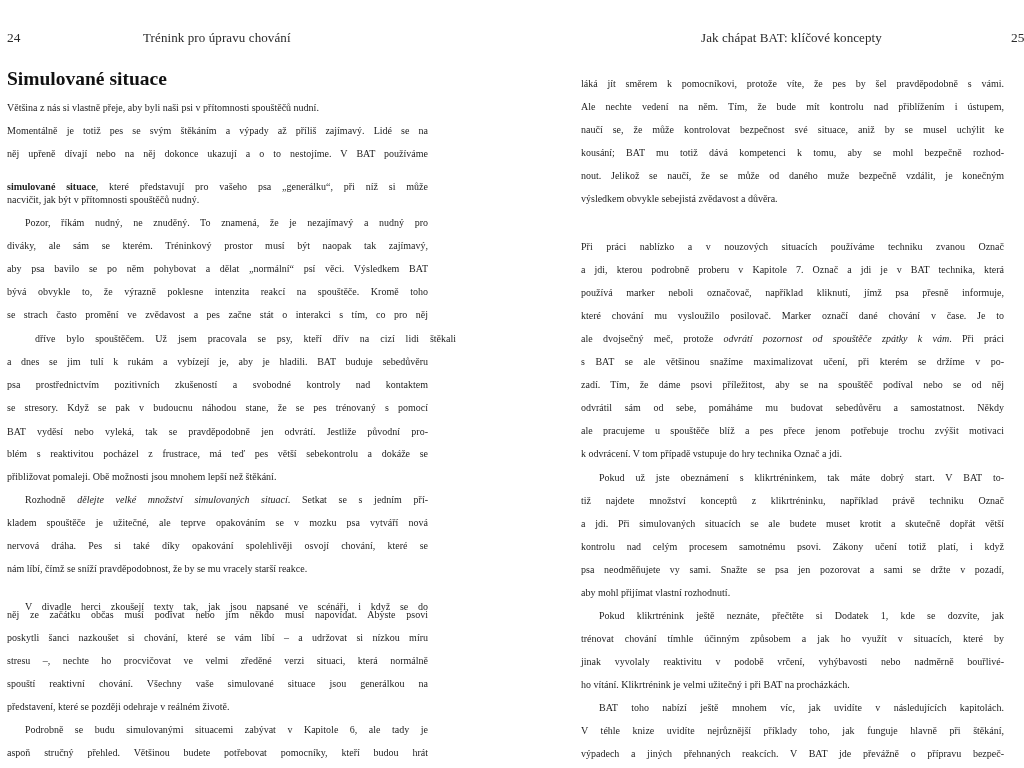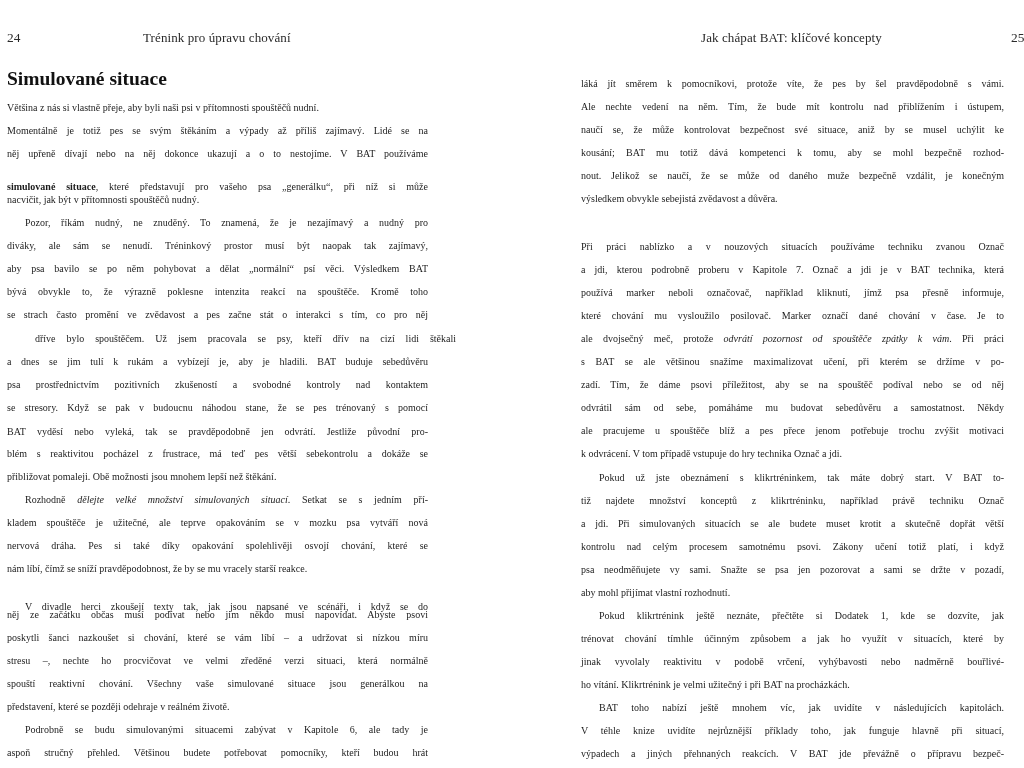--- a/index.html
+++ b/index.html
@@ -31,21 +31,21 @@
   <span class="folio">24</span>
   <span class="running-head">Trénink pro úpravu chování</span>
   <div class="heading">Simulované situace</div>
   <div id="left-lines">
       <div class="line" style="top: 97px;">Většina z nás si vlastně přeje, aby byli naši psi v přítomnosti spouštěčů nudní.</div>
       <div class="line j" style="top: 120.05px;">Momentálně je totiž pes se svým štěkáním a výpady až příliš zajímavý. Lidé se na</div>
       <div class="line j" style="top: 143.1px;">něj upřeně dívají nebo na něj dokonce ukazují a o to nestojíme. V BAT používáme</div>
       <div class="line j" style="top: 176px;"><b>simulované situace</b>, které představují pro vašeho psa „generálku“, při níž si může</div>
       <div class="line" style="top: 189.2px;">nacvičit, jak být v přítomnosti spouštěčů nudný.</div>
       <div class="line j indent" style="top: 212.25px;">Pozor, říkám nudný, ne znuděný. To znamená, že je nezajímavý a nudný pro</div>
-      <div class="line j" style="top: 235.3px;">diváky, ale sám se nenudí. Tréninkový prostor musí být naopak tak zajímavý,</div>
+      <div class="line j" style="top: 235.3px;">diváky, ale sám se kterém. Tréninkový prostor musí být naopak tak zajímavý,</div>
       <div class="line j" style="top: 258.35px;">aby psa bavilo se po něm pohybovat a dělat „normální“ psí věci. Výsledkem BAT</div>
       <div class="line j" style="top: 281.4px;">bývá obvykle to, že výrazně poklesne intenzita reakcí na spouštěče. Kromě toho</div>
       <div class="line j" style="top: 304.45px;">se strach často promění ve zvědavost a pes začne stát o interakci s tím, co pro něj</div>
       <div class="line j" style="top: 327.5px; margin-left: 28px;">dříve bylo spouštěčem. Už jsem pracovala se psy, kteří dřív na cizí lidi štěkali</div>
       <div class="line j" style="top: 350.55px;">a dnes se jim tulí k rukám a vybízejí je, aby je hladili.  BAT buduje sebedůvěru</div>
       <div class="line j" style="top: 373.6px;">psa prostřednictvím pozitivních zkušeností a svobodné kontroly nad kontaktem</div>
       <div class="line j" style="top: 396.65px;">se stresory. Když se pak v budoucnu náhodou stane, že se pes trénovaný s pomocí</div>
       <div class="line j" style="top: 421px;">BAT vyděsí nebo vyleká, tak se pravděpodobně jen odvrátí. Jestliže původní pro-</div>
       <div class="line j" style="top: 442.75px;">blém s reaktivitou pocházel z frustrace, má teď pes větší sebekontrolu a dokáže se</div>
       <div class="line" style="top: 465.8px;">přibližovat pomaleji. Obě možnosti jsou mnohem lepší než štěkání.</div>
@@ -91,17 +91,17 @@
       <div class="line j" style="top: 489.55px;">tiž najdete množství konceptů z klikrtréninku, například právě techniku Označ</div>
       <div class="line j" style="top: 512.6px;">a jdi. Při simulovaných situacích se ale budete muset krotit a skutečně dopřát větší</div>
       <div class="line j" style="top: 535.65px;">kontrolu nad celým procesem samotnému psovi. Zákony učení totiž platí, i když</div>
       <div class="line j" style="top: 558.7px;">psa neodměňujete vy sami. Snažte se psa jen pozorovat a sami se držte v pozadí,</div>
       <div class="line" style="top: 581.75px;">aby mohl přijímat vlastní rozhodnutí.</div>
       <div class="line j indent" style="top: 604.8px;">Pokud klikrtrénink ještě neznáte, přečtěte si Dodatek 1, kde se dozvíte, jak</div>
       <div class="line j" style="top: 627.85px;">trénovat chování tímhle účinným způsobem a jak ho využít v situacích, které by</div>
       <div class="line j" style="top: 650.9px;">jinak vyvolaly reaktivitu v podobě vrčení, vyhýbavosti nebo nadměrně bouřlivé-</div>
       <div class="line" style="top: 673.95px;">ho vítání. Klikrtrénink je velmi užitečný i při BAT na procházkách.</div>
       <div class="line j indent" style="top: 697px;">BAT toho nabízí ještě mnohem víc, jak uvidíte v následujících kapitolách.</div>
-      <div class="line j" style="top: 720.05px;">V téhle knize uvidíte nejrůznější příklady toho, jak funguje hlavně při situací,</div>
+      <div class="line j" style="top: 720.05px;">V téhle knize uvidíte nejrůznější příklady toho, jak funguje hlavně při štěkání,</div>
       <div class="line j" style="top: 743.1px;">výpadech a jiných přehnaných reakcích. V BAT jde převážně o přípravu bezpeč-</div>
       <div class="line j" style="top: 766.15px;">ných scénářů, ve kterých si pes může zjišťovat a sbírat informace o spouštěčích.</div>
     </div>
 </div>
 
 </body></html>

